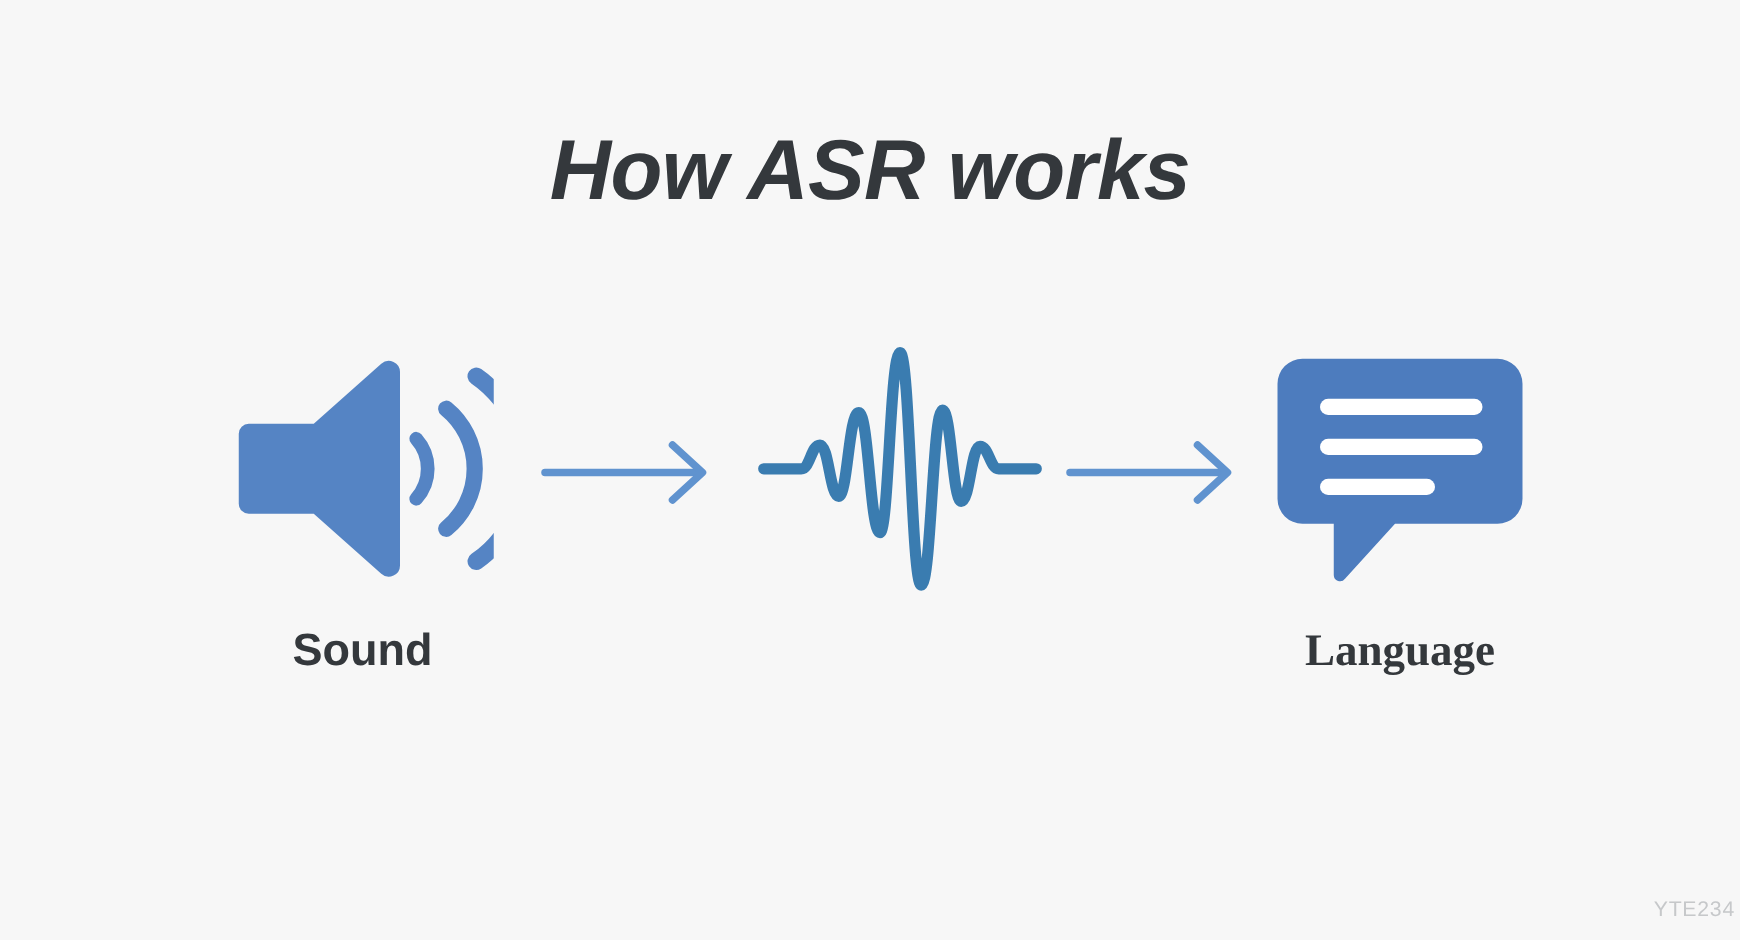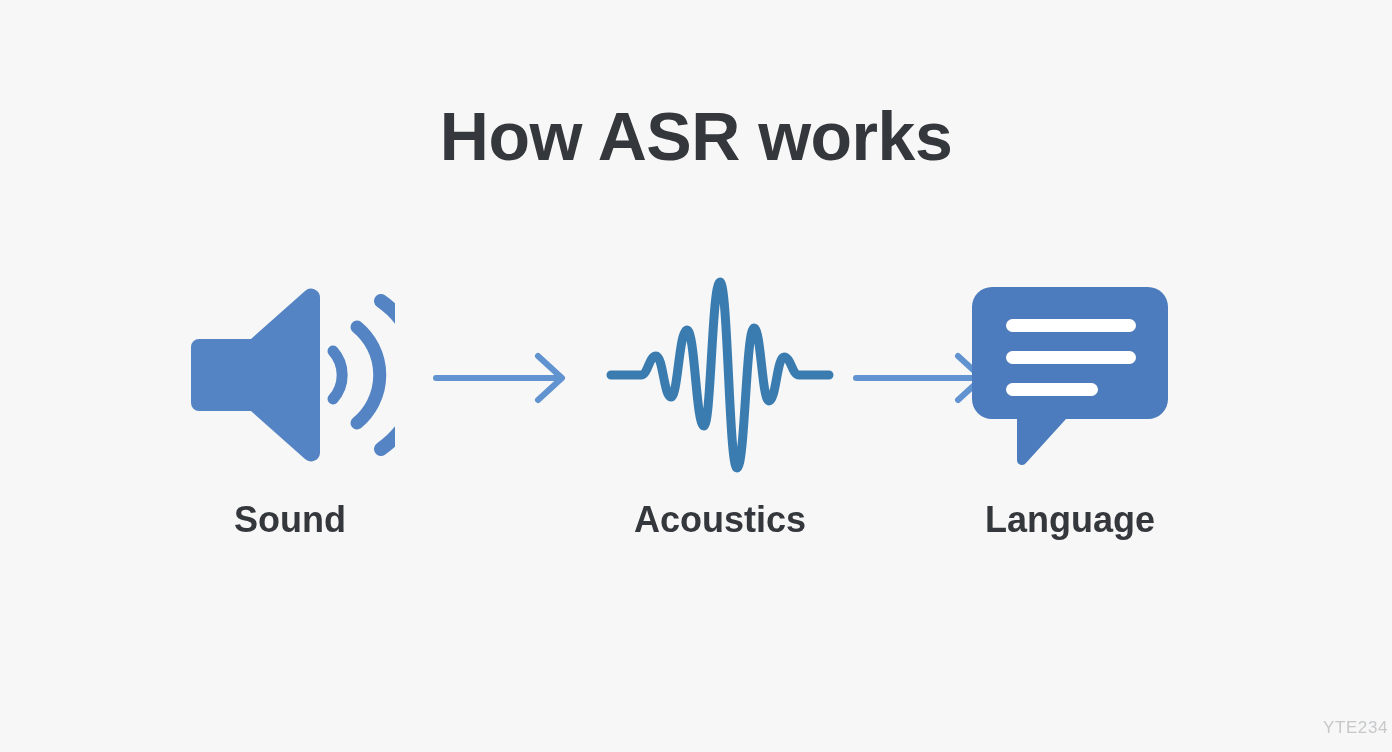--- a/index.html
+++ b/index.html
@@ -25,39 +25,40 @@
     position: absolute;
     top: 102px;
     left: 0;
     width: 1392px;
     text-align: center;
     font-size: 68px;
     font-weight: bold;
     color: #34383c;
     letter-spacing: -0.5px;
     line-height: 1.0;
+    font-style: italic;
   }
 
   #pipeline {
     position: absolute;
     top: 270px;
     left: 0;
     width: 1392px;
     height: 300px;
   }
 
   .stage {
     position: absolute;
     top: 0;
     width: 260px;
     height: 300px;
   }
   #stage-sound     { left: 160px; }
   #stage-acoustics { left: 590px; }
-  #stage-language  { left: 940px; }
+  #stage-language  { left: 990px; font-family: Liberation Serif, serif; }
 
   .stage-icon {
     position: absolute;
     top: 0;
     left: 0;
     width: 260px;
     height: 210px;
     display: flex;
     align-items: center;
     justify-content: center;
@@ -133,21 +134,20 @@
                    C90 70 91 166 99 166
                    C106 166 107 22 115 22
                    C123 22 124 208 132 208
                    C140 208 141 68 149 68
                    C156 68 157 141 164 141
                    C171 141 172 97 179 97
                    C186 97 187 115 194 115
                    H224" fill="none" stroke="#3a7cb0" stroke-width="9" stroke-linecap="round" stroke-linejoin="round"></path>
         </svg>
       </div>
-      <div class="stage-label">Acoustics</div>
     </div>
 
     <div class="arrow" id="arrow-2">
       <svg width="170" height="60" viewBox="0 0 170 60">
         <line x1="16" y1="30" x2="140" y2="30" stroke="#6093cf" stroke-width="6" stroke-linecap="round"></line>
         <polyline points="118,8 142,30 118,52" fill="none" stroke="#6093cf" stroke-width="6" stroke-linecap="round" stroke-linejoin="round"></polyline>
       </svg>
     </div>
 
     <div class="stage" id="stage-language">

